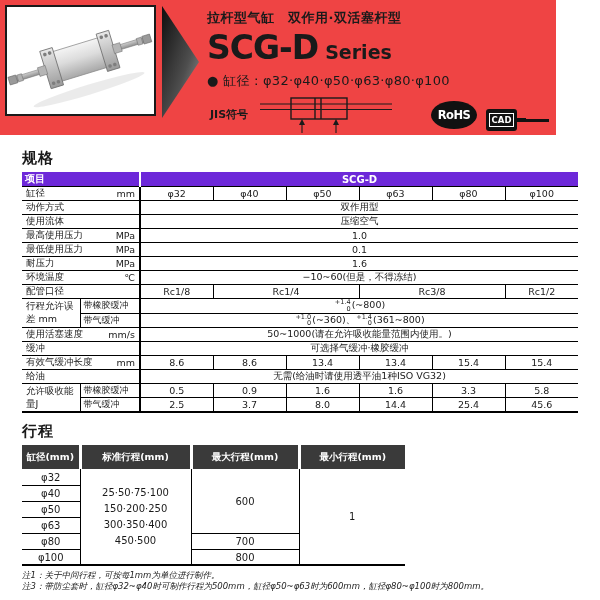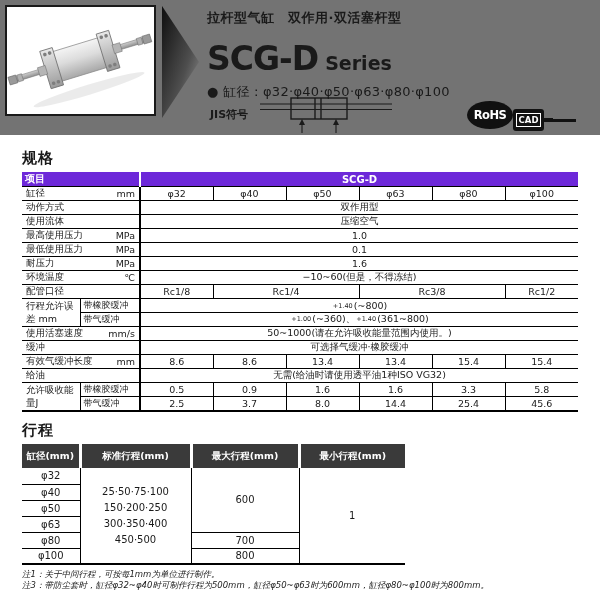--- a/index.html
+++ b/index.html
@@ -5,36 +5,36 @@
   * { margin:0; padding:0; box-sizing:border-box; }
   html,body { width:600px; }
   body {
     height:600px;
     background:#ffffff;
     color:#1a1a1a;
     font-family:"DejaVu Sans","Liberation Sans",sans-serif;
     overflow:hidden;
   }
   
-  .hero { position:relative; width:600px; height:135px; background:#737373; }
+  .hero { position:relative; width:556px; height:135px; background:#ef4444; }
   .photo-box {
     position:absolute; left:5px; top:5px; width:151px; height:111px;
     background:#ffffff; border:2px solid #1a1a1a;
   }
   .photo-box svg { width:100%; height:100%; display:block; }
   .hero-arrow { position:absolute; left:162px; top:6px; }
   .hero-text { position:absolute; left:207px; top:9px; }
   .cat-title { font-size:13px; font-weight:bold; letter-spacing:0.5px; }
-  .series-line { margin-top:12px; white-space:nowrap; }
+  .series-line { margin-top:1px; white-space:nowrap; }
   .series-name { font-size:33px; font-weight:800; letter-spacing:-1px; }
   .series-suffix { font-size:19px; font-weight:bold; margin-left:7px; }
   .bore-line { font-size:13px; margin-top:5px; letter-spacing:0.3px; }
   .jis-row { position:absolute; left:210px; top:93px; display:flex; align-items:center; gap:12px; }
   .jis-label { font-size:11px; font-weight:bold; }
-  .badges { position:absolute; right:24px; bottom:4px; display:flex; align-items:flex-end; }
+  .badges { position:absolute; right:7px; bottom:4px; display:flex; align-items:flex-end; gap:9px; }
   .rohs {
     width:46px; height:28px; background:#111; border-radius:50%;
     display:flex; align-items:center; justify-content:center;
     color:#fff; font-weight:bold; font-size:11.5px; letter-spacing:-0.5px;
     margin-bottom:2px;
   }
   .cad { display:flex; flex-direction:row; align-items:center; }
   .cad-screen {
     width:31px; height:22px; background:#111; border-radius:3px;
     display:flex; align-items:center; justify-content:center;
@@ -54,21 +54,21 @@
   .spec { width:556px; font-size:9.5px; }
   .spec td { height:14px; padding:0 3px; border-bottom:1px solid #000; }
   .spec .hd { background:#6d28d9; color:#fff; font-weight:bold; font-size:10px; }
   .spec .hd-series { text-align:center; border-left:2px solid #fff; }
   .spec .lab { padding:0 4px; }
   .spec .lr { display:flex; justify-content:space-between; align-items:center; }
   .spec .sublab { border-left:1px solid #000; padding:0 3px; font-size:9px;font-family:Liberation Serif, serif; }
   .spec .d  { border-left:1px solid #000; text-align:center; }
   .spec .d2 { border-left:2px solid #000; text-align:center; }
   .spec .bb2 { border-bottom:2px solid #000; }
-  .tol { display:inline-flex; vertical-align:middle;
+  .tol { display:inline-flex; flex-direction:column; vertical-align:middle;
          font-size:6.5px; line-height:1.05; text-align:right; margin:0 1px; }
   
   .stroke { width:383px; font-size:10px; }
   .stroke col.c1{width:58px} .stroke col.c2{width:111px} .stroke col.c3{width:108px} .stroke col.c4{width:106px}
   .stroke td { text-align:center; }
   .stroke .sh { background:#3a3a3a; color:#fff; font-weight:bold; font-size:9.5px; height:24px; }
   .stroke .sh + .sh { border-left:3px solid #fff; }
   .stroke tbody td { height:16px; }
   .stroke .bore { border-bottom:1px solid #000; border-right:1px solid #000; }
   .stroke .std  { border-right:1px solid #000; border-bottom:2px solid #000;margin-top:28px; }

